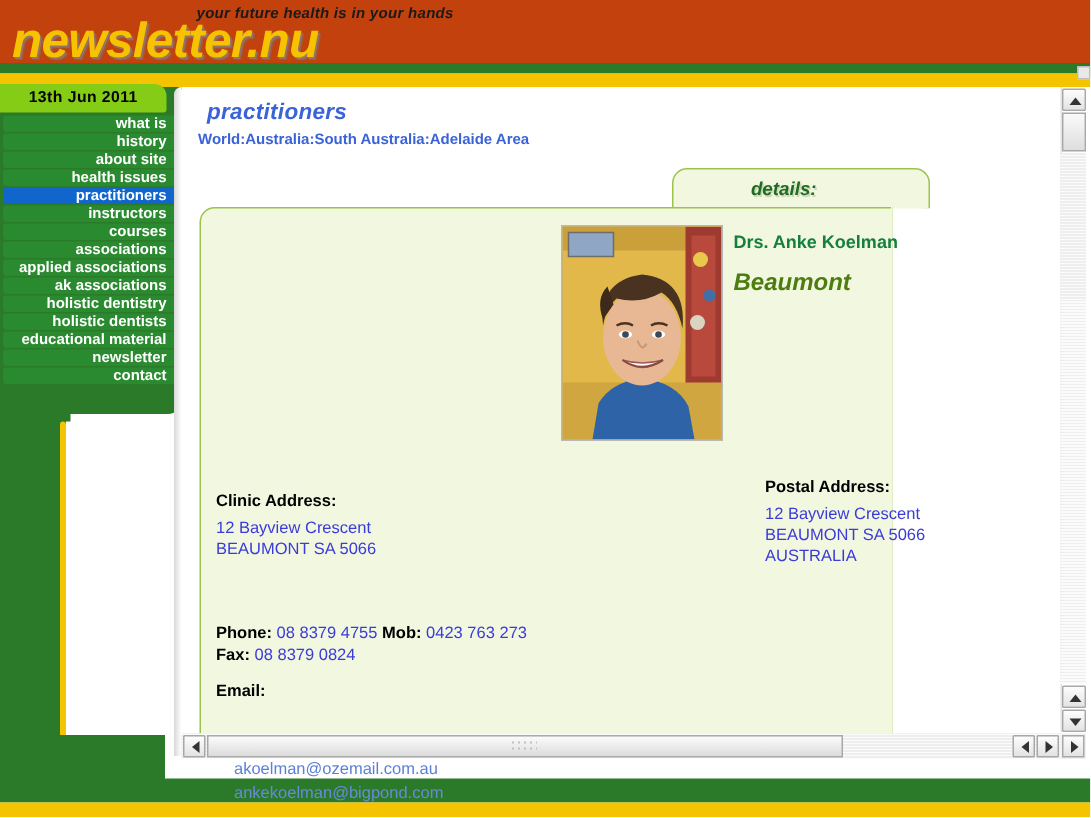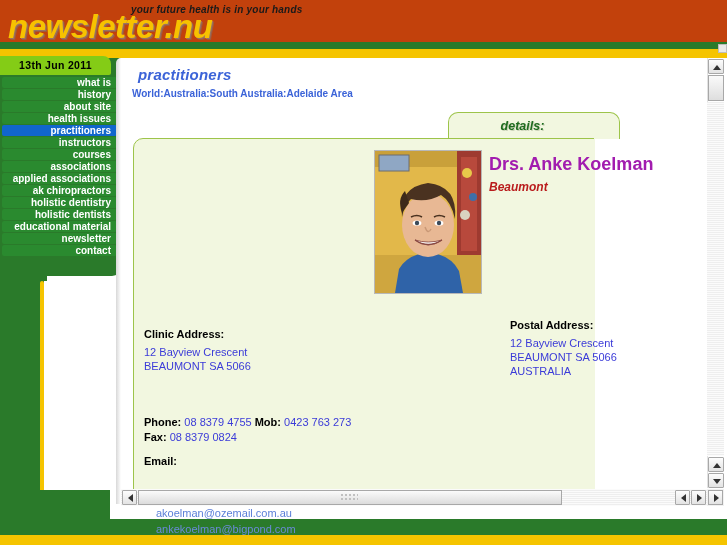--- a/index.html
+++ b/index.html
@@ -237,32 +237,32 @@
     border: 1px solid #b8b8b8;
     box-sizing: border-box;
     overflow: hidden;
     background: #d8a93c;
   }
 
   
   #pract-name {
     position: absolute;
     left: 489px; top: 154px;
-    font-size: 18px;
-    font-weight: bold;
-    color: #a21caf;
+    font-size: 12px;
+    font-weight: bold;
+    color: #15803d;
     white-space: nowrap;
   }
   #pract-suburb {
     position: absolute;
     left: 489px; top: 180px;
-    font-size: 12px;
+    font-size: 16px;
     font-weight: bold;
     font-style: italic;
-    color: #b91c1c;
+    color: #4d7c0f;
     white-space: nowrap;
   }
 
   
   .addr-block { position: absolute; }
   .addr-head {
     font-size: 11px;
     font-weight: bold;
     color: #000000;
     margin-bottom: 5px;
@@ -447,21 +447,21 @@
   <nav id="nav">
       <a class="nav-item">what is</a>
       <a class="nav-item">history</a>
       <a class="nav-item">about site</a>
       <a class="nav-item">health issues</a>
       <a class="nav-item active">practitioners</a>
       <a class="nav-item">instructors</a>
       <a class="nav-item">courses</a>
       <a class="nav-item">associations</a>
       <a class="nav-item">applied associations</a>
-      <a class="nav-item">ak chiropractors</a>
+      <a class="nav-item">ak associations</a>
       <a class="nav-item">holistic dentistry</a>
       <a class="nav-item">holistic dentists</a>
       <a class="nav-item">educational material</a>
       <a class="nav-item">newsletter</a>
       <a class="nav-item">contact</a>
     </nav>
 
   <div id="content-panel"></div>
   <div id="content-shadow-left"></div>
 

